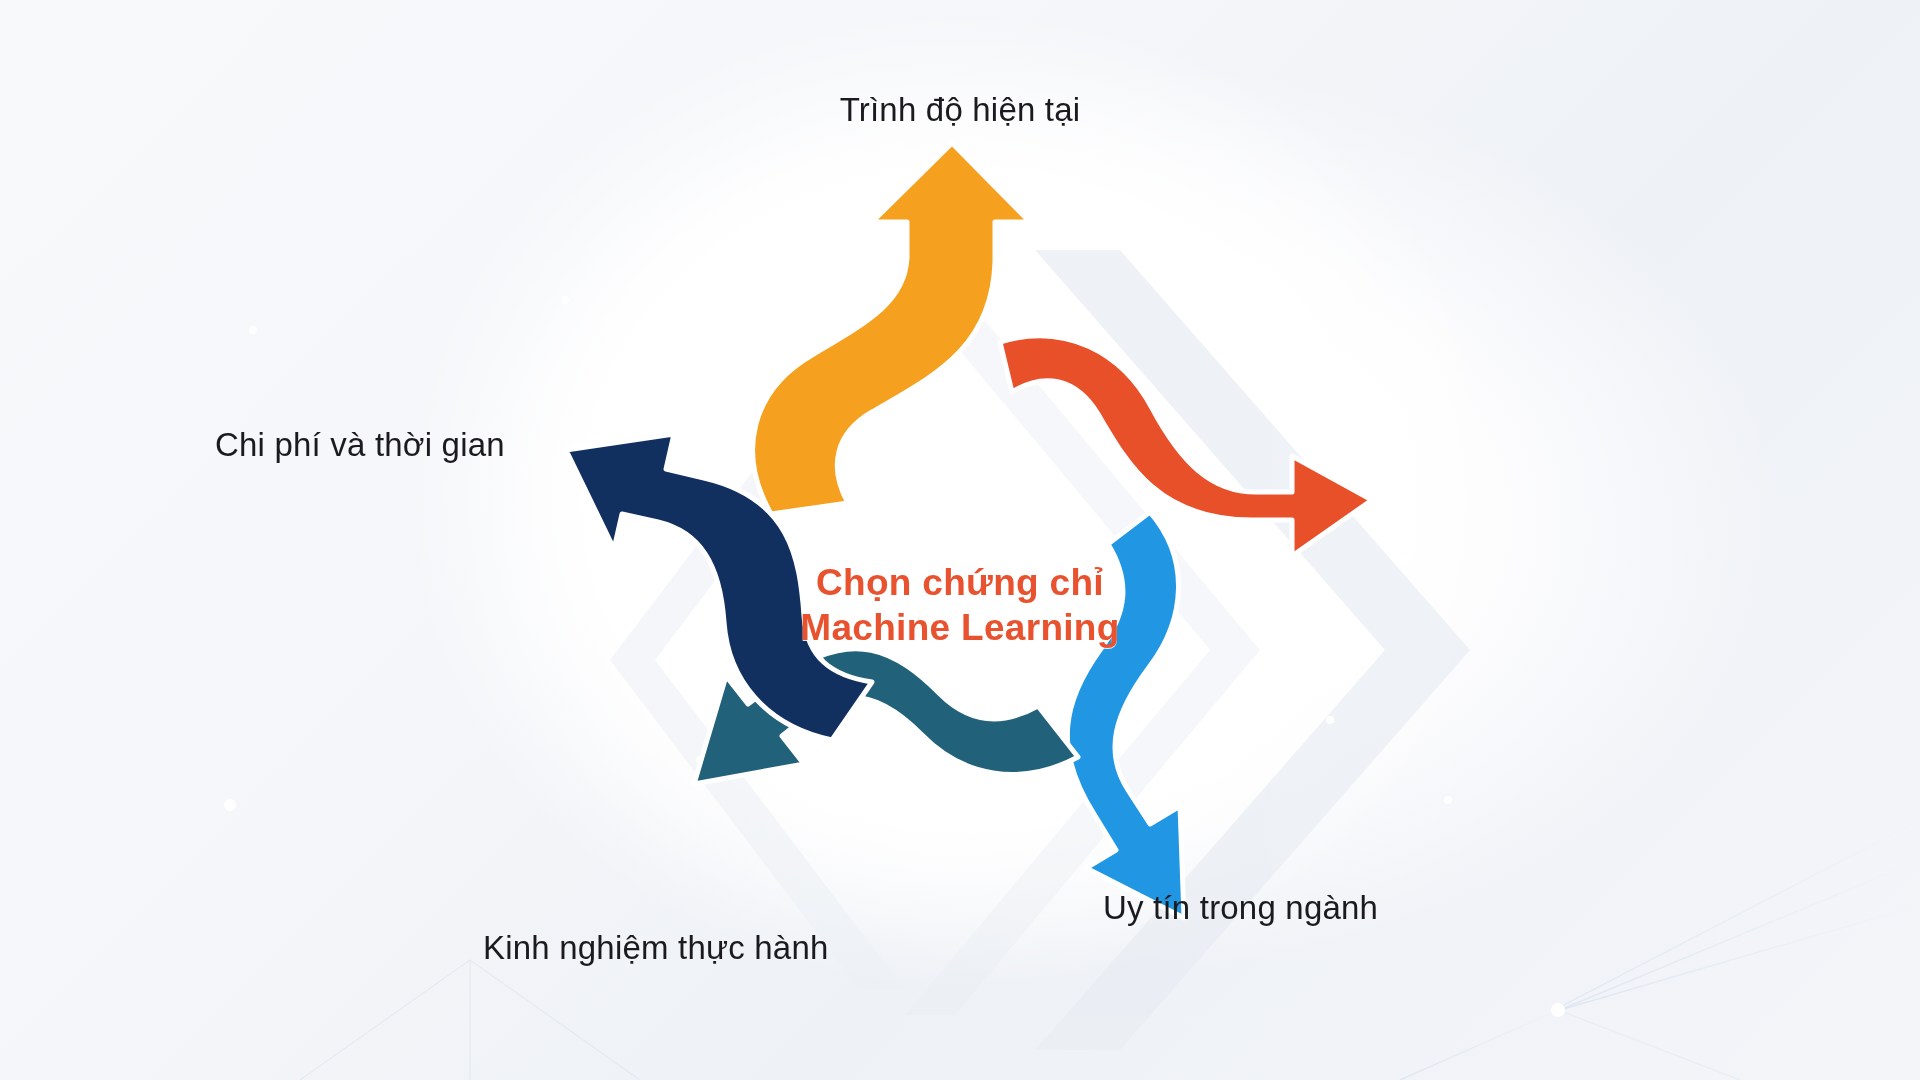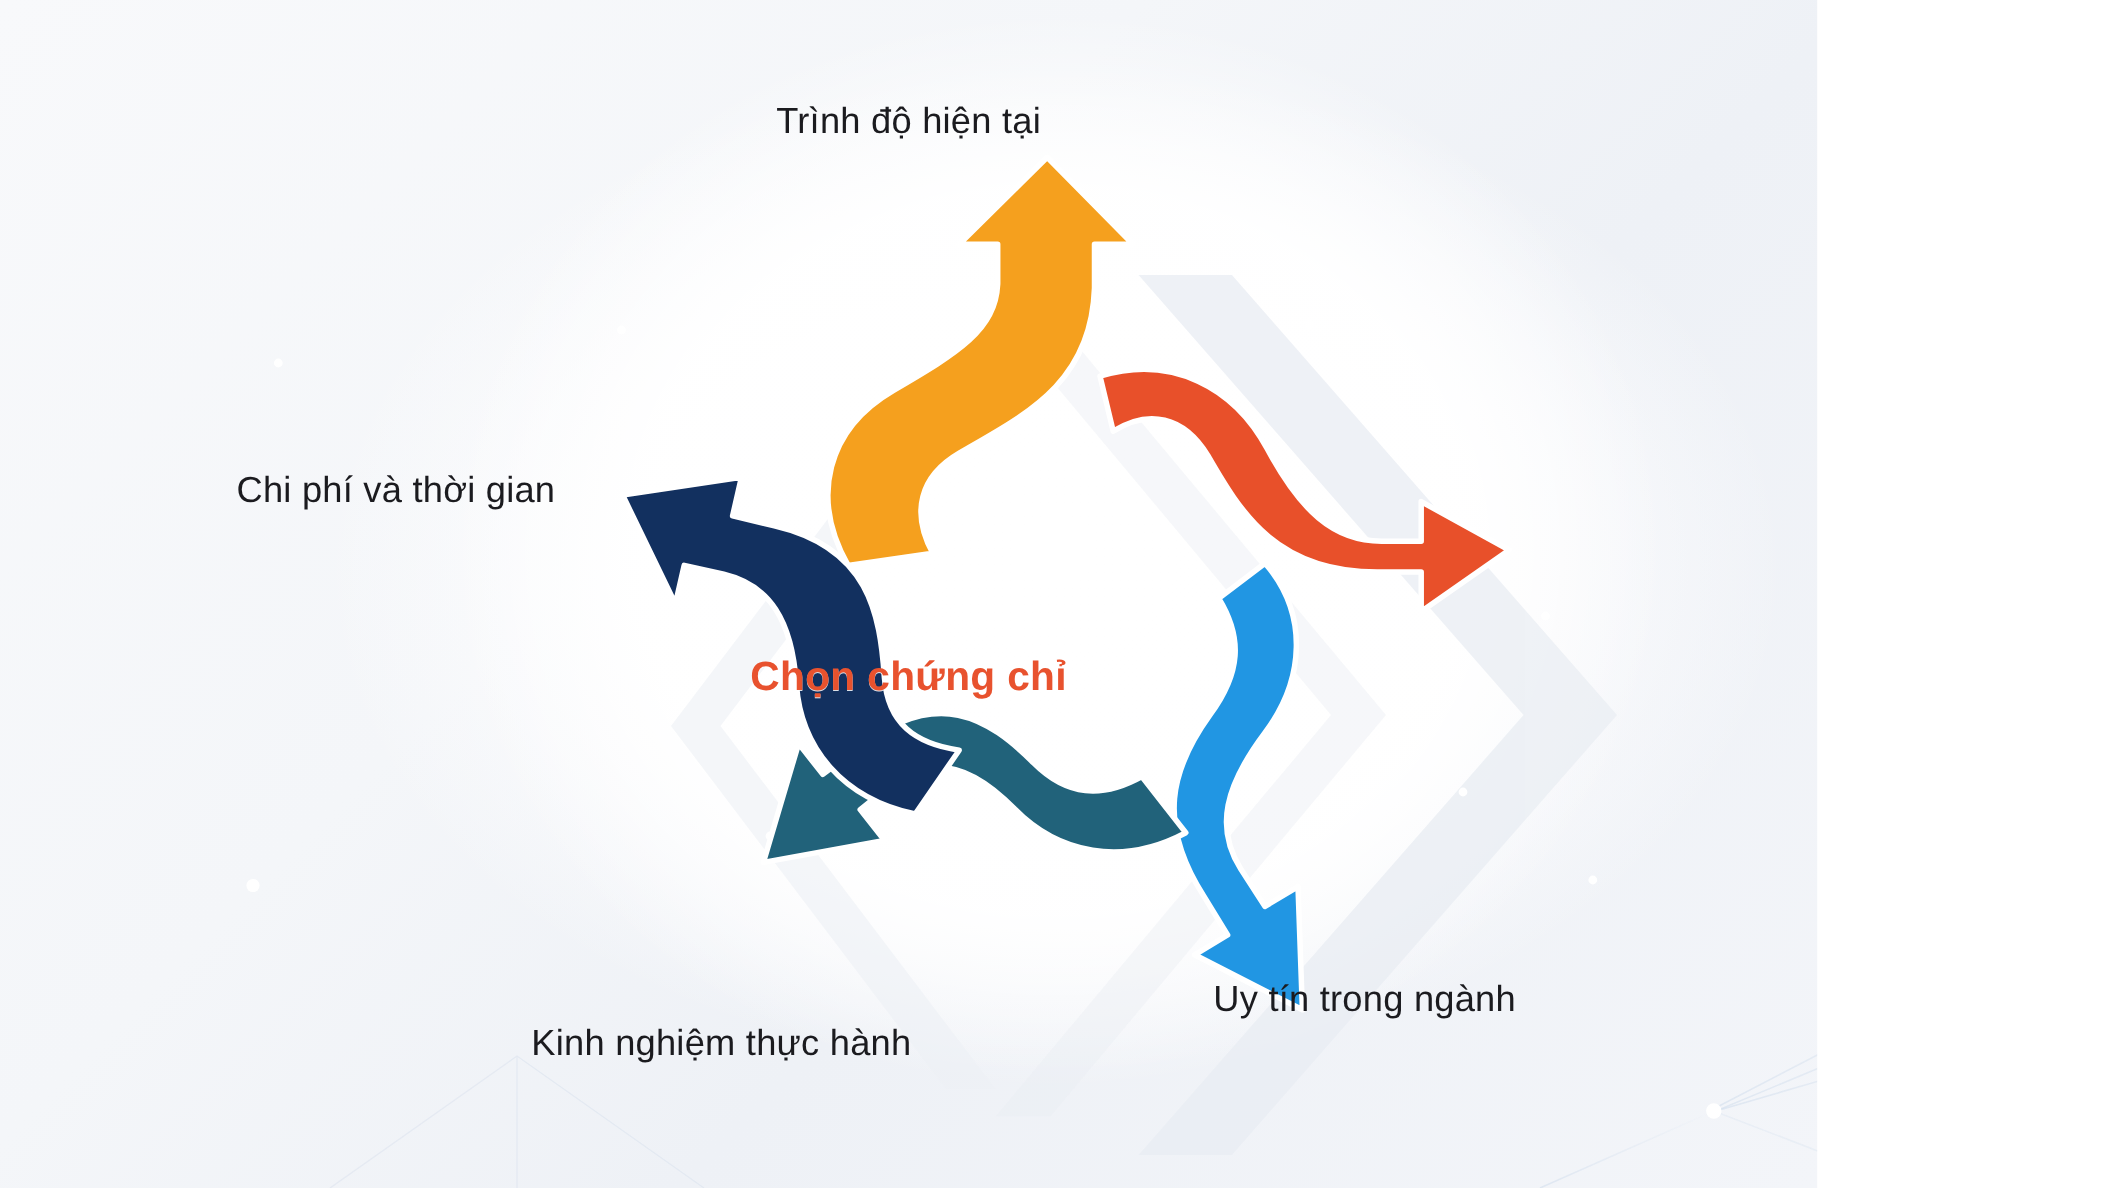--- a/index.html
+++ b/index.html
@@ -6,21 +6,21 @@
     margin: 0;
     padding: 0;
     width: 1920px;
     height: 1080px;
     overflow: hidden;
     font-family: "Liberation Sans", sans-serif;
   }
 
   #stage {
     position: relative;
-    width: 1652px;
+    width: 1920px;
     height: 1080px;
     background:
       radial-gradient(ellipse 900px 620px at 58% 48%, #ffffff 0%, #fdfdfe 42%, rgba(247,248,251,0) 74%),
       linear-gradient(135deg, #f8f9fb 0%, #f4f6f9 38%, #eef1f6 62%, #f3f5f9 100%);
     overflow: hidden;
   }
 
   .bg-svg {
     position: absolute;
     inset: 0;
@@ -54,21 +54,20 @@
     top: 560px;
     transform: translateX(-50%);
     text-align: center;
     font-size: 37px;
     font-weight: bold;
     line-height: 1.22;
     letter-spacing: 0.3px;
     white-space: nowrap;
     font-family: "Liberation Sans", sans-serif;
     text-shadow: 0 1px 0 rgba(255,255,255,0.85);
-    margin-top: 32px;
   }
   .center-title .line { display: block; }
 </style>
 </head>
 <body>
 
 <div id="stage">
 
   <svg class="bg-svg" viewBox="0 0 1920 1080" preserveAspectRatio="none" aria-hidden="true">
     <defs>
@@ -199,15 +198,16 @@
 
 
   <div class="node-label" style="left:1103px; top:888px;">Uy tín trong ngành</div>
 
   <div class="node-label" style="left:483px; top:928px;">Kinh nghiệm thực hành</div>
 
   <div class="node-label" style="left:215px; top:425px;">Chi phí và thời gian</div>
 
   <div class="center-title" style="color:#e8522e;">
     <span class="line">Chọn chứng chỉ</span>
+    <span class="line">Machine Learning</span>
   </div>
 
 </div>
 
 </body></html>

